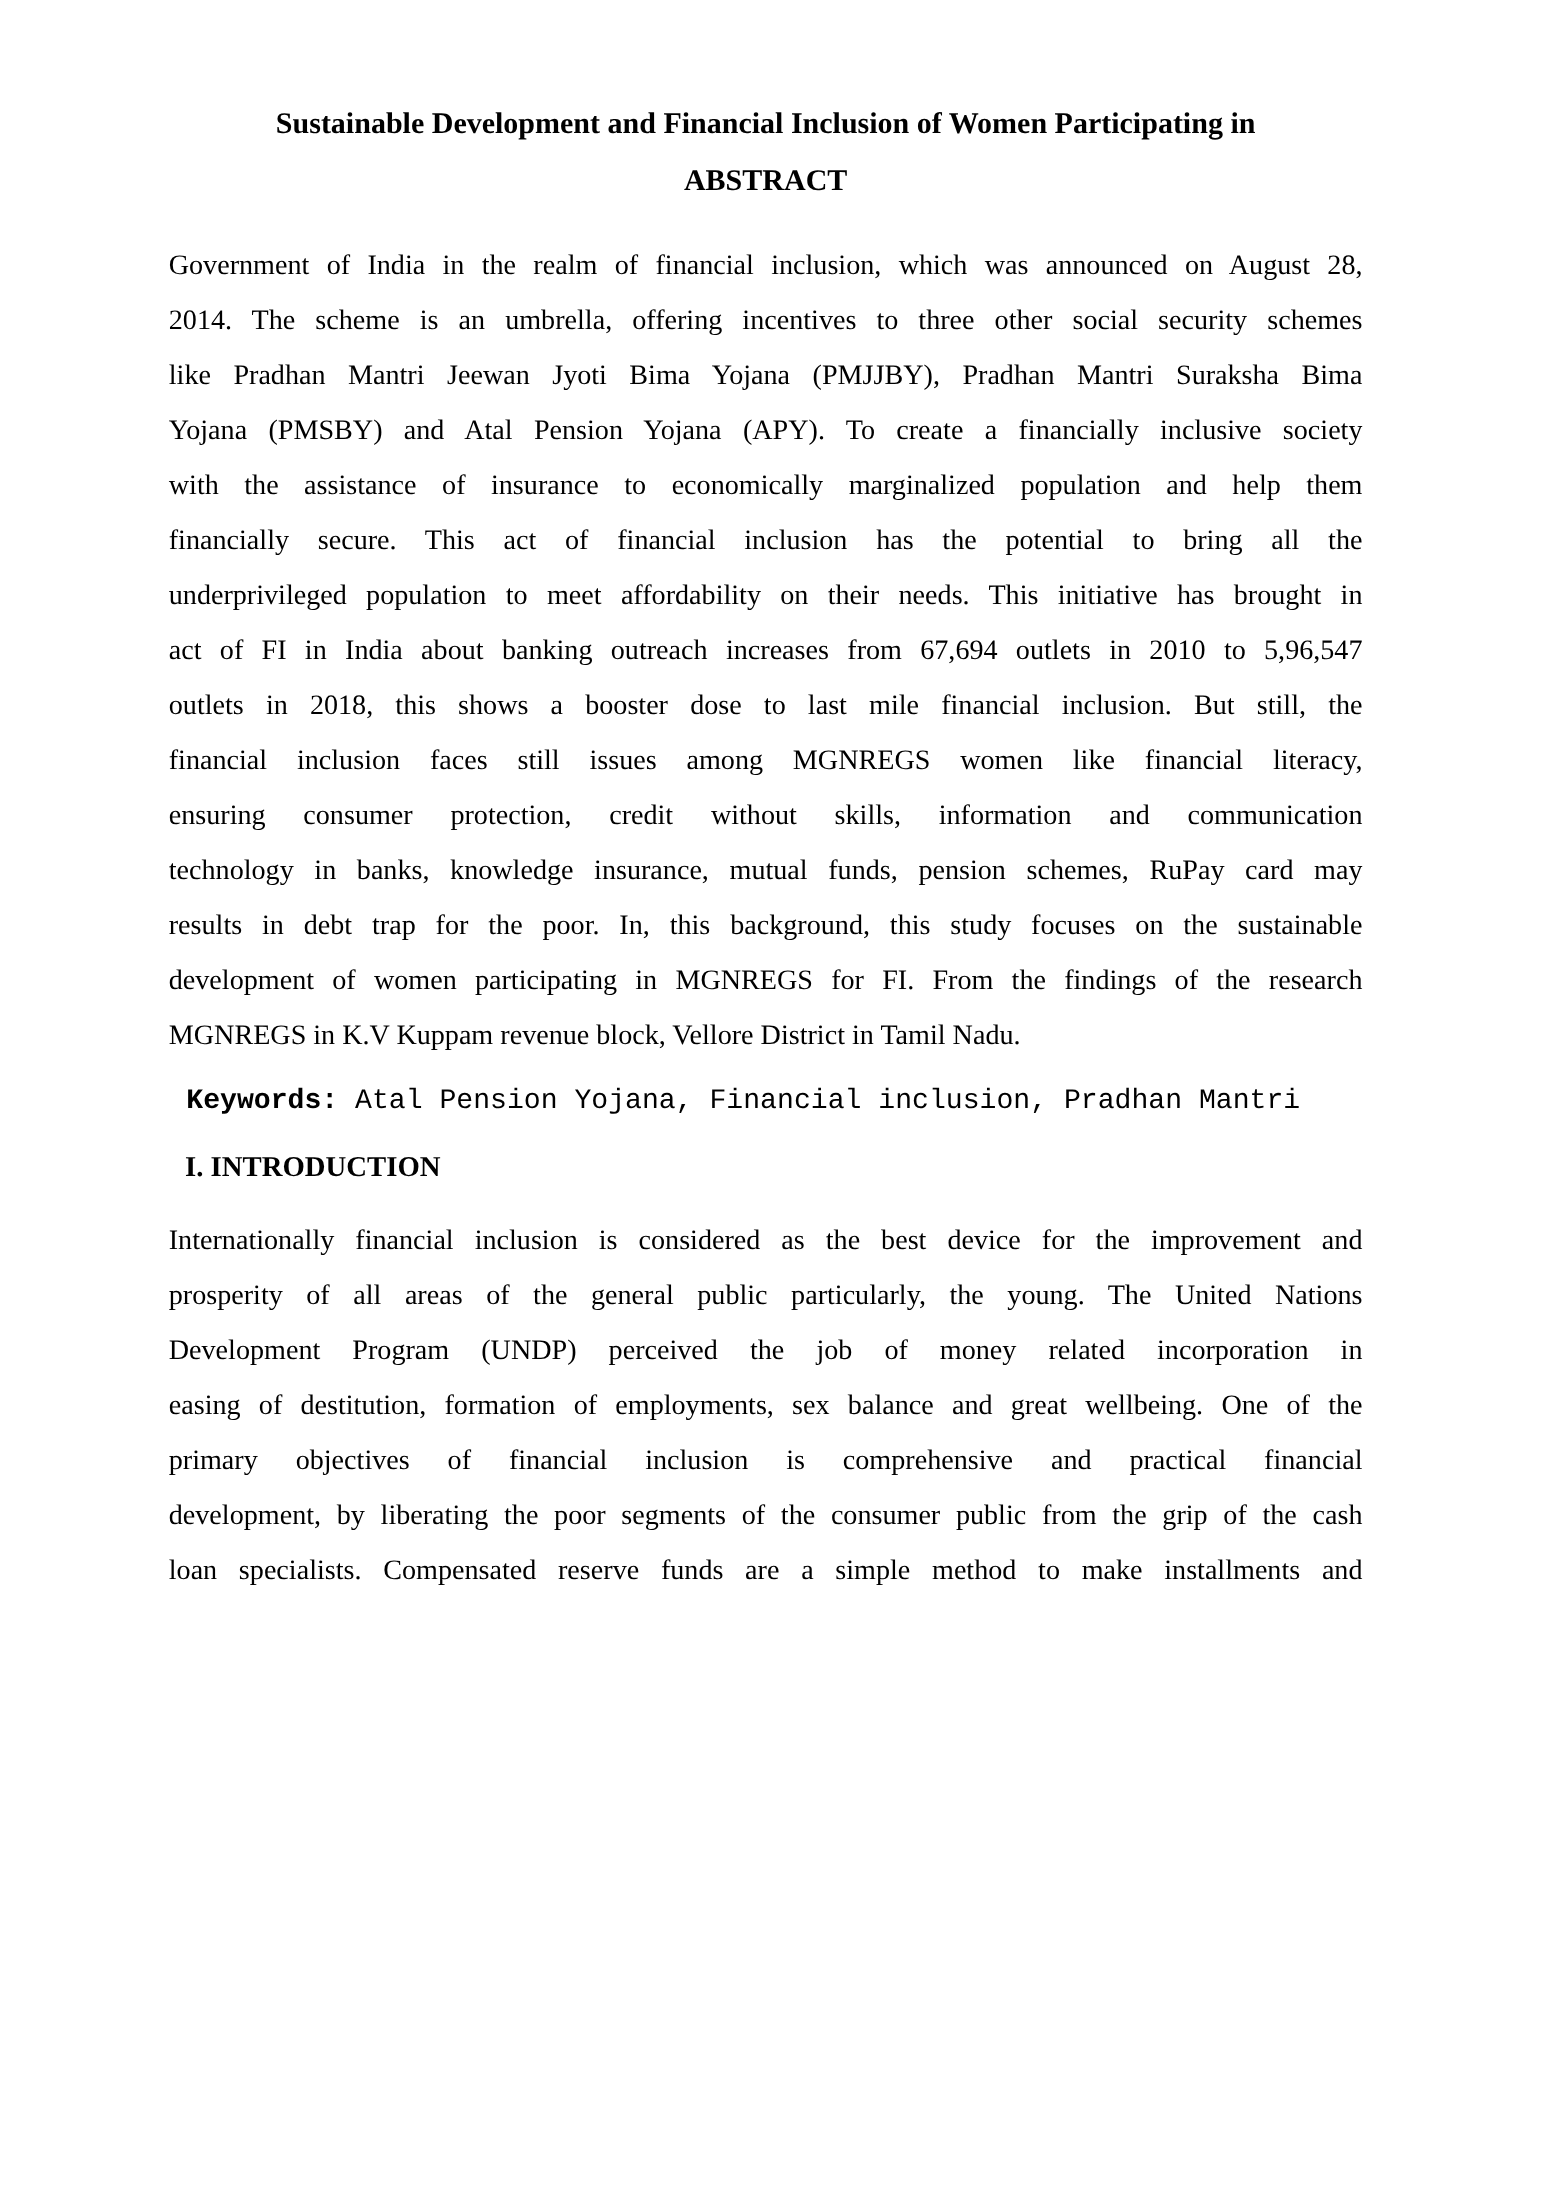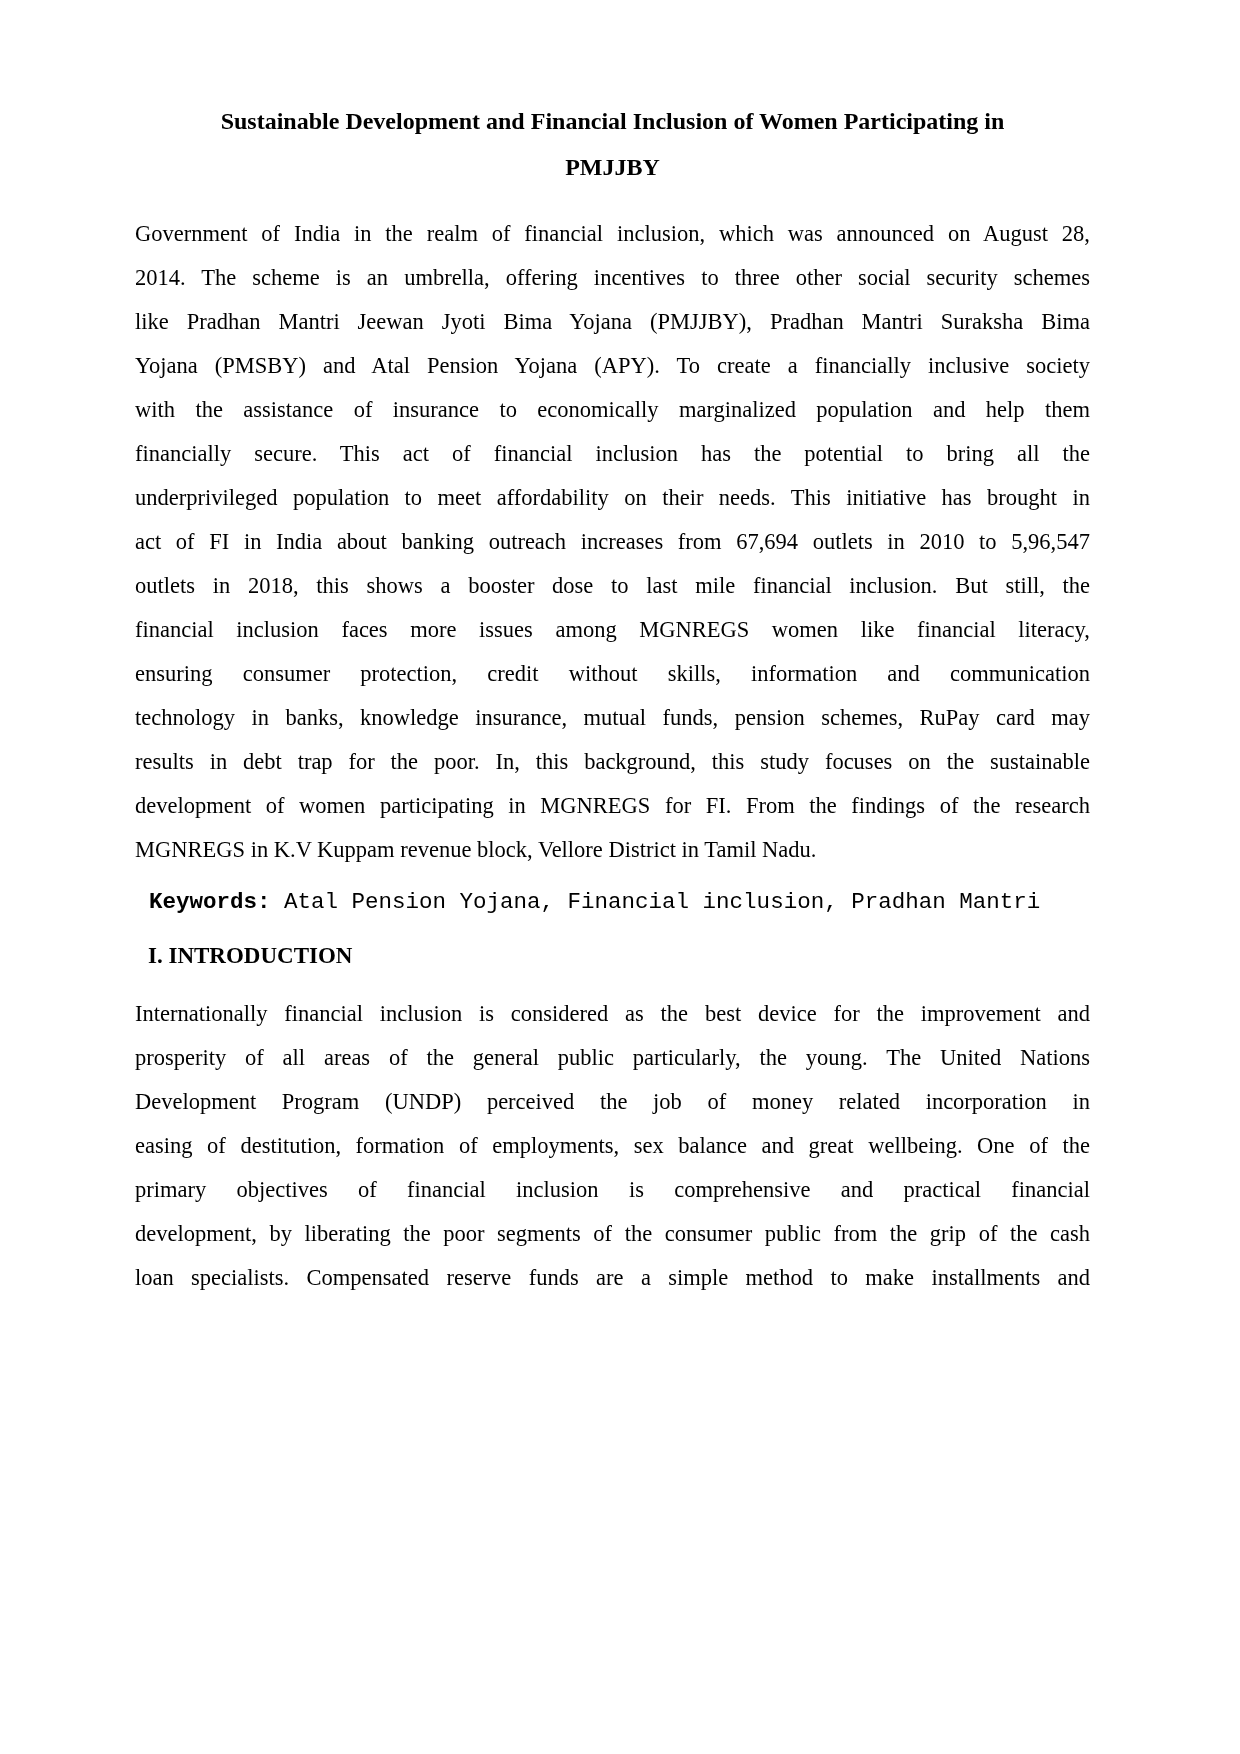--- a/index.html
+++ b/index.html
@@ -11,21 +11,21 @@
     width: 1240px;
     height: 1754px;
     font-family: "Liberation Serif", "DejaVu Serif", serif;
     color: #000000;
     overflow: hidden;
   }
   .page {
     box-sizing: border-box;
     width: 1240px;
     height: 1754px;
-    padding: 98px 150px 0 135px;
+    padding: 76px 150px 0 135px;
     background: #ffffff;
   }
   .doc-title {
     text-align: center;
     font-weight: bold;
     font-size: 24px;
     line-height: 46px;
     margin: 0 0 22px 0;
   }
   .para {
@@ -62,34 +62,34 @@
   .intro-block { margin-top: 14px; }
   b.lbl { font-weight: bold; }
 </style>
 </head>
 <body>
 
 <div class="page">
 
   <h1 class="doc-title">
     <div>Sustainable Development and Financial Inclusion of Women Participating in</div>
-    <div>PMJJBY</div>
+    <div>ABSTRACT</div>
   </h1>
 
   <div class="para abstract-block">
     <div class="line">Government of India in the realm of financial inclusion, which was announced on August 28,</div>
     <div class="line">2014. The scheme is an umbrella, offering incentives to three other social security schemes</div>
     <div class="line">like Pradhan Mantri Jeewan Jyoti Bima Yojana (PMJJBY), Pradhan Mantri Suraksha Bima</div>
     <div class="line">Yojana (PMSBY) and Atal Pension Yojana (APY). To create a financially inclusive society</div>
     <div class="line">with the assistance of insurance to economically marginalized population and help them</div>
     <div class="line">financially secure. This act of financial inclusion has the potential to bring all the</div>
     <div class="line">underprivileged population to meet affordability on their needs. This initiative has brought in</div>
     <div class="line">act of FI in India about banking outreach increases from 67,694 outlets in 2010 to 5,96,547</div>
     <div class="line">outlets in 2018, this shows a booster dose to last mile financial inclusion.  But still, the</div>
-    <div class="line">financial inclusion faces more issues among MGNREGS women like financial literacy,</div>
+    <div class="line">financial inclusion faces still issues among MGNREGS women like financial literacy,</div>
     <div class="line">ensuring consumer protection, credit without skills, information and communication</div>
     <div class="line">technology in banks, knowledge insurance, mutual funds, pension schemes, RuPay card may</div>
     <div class="line">results in debt trap for the poor.   In, this background, this study focuses on the sustainable</div>
     <div class="line">development of women participating in MGNREGS for FI. From the findings of the research</div>
     <div class="line last">MGNREGS in K.V Kuppam revenue block, Vellore District in Tamil Nadu.</div>
   </div>
 
   <div class="para keywords-block">
     <div class="line plain indent"><b class="lbl">Keywords:</b> <span>Atal Pension Yojana, Financial inclusion, Pradhan Mantri Jan-Dhan Yojana,</span></div>
   </div>

